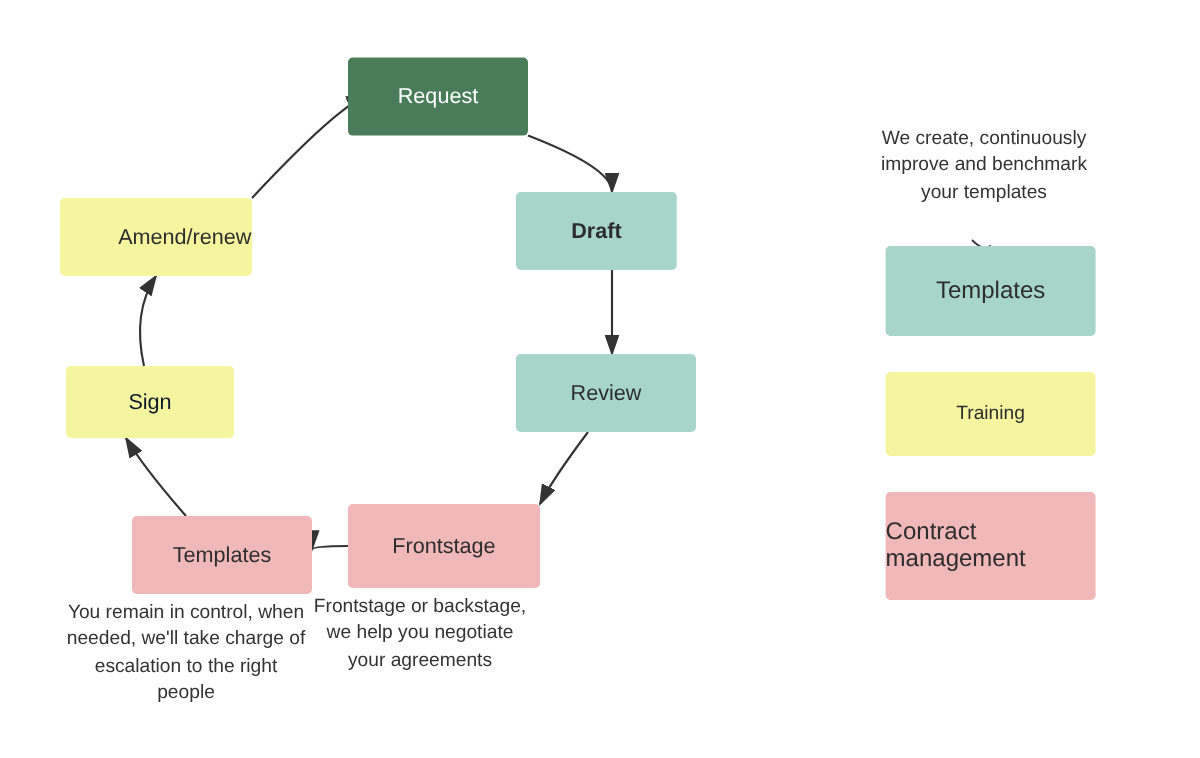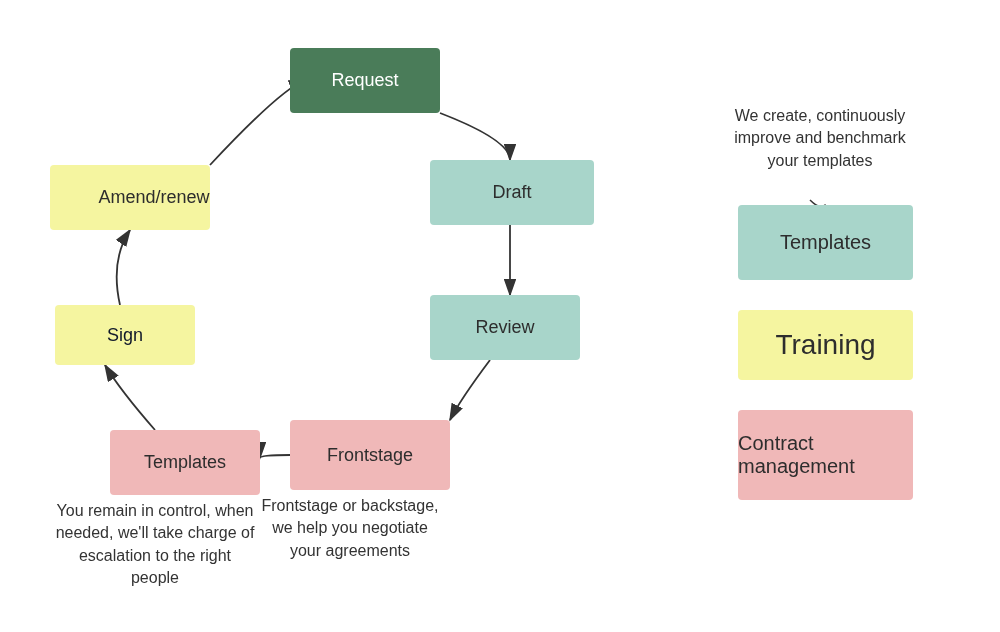--- a/index.html
+++ b/index.html
@@ -30,24 +30,25 @@
       background: #4a7c59;
       color: #ffffff;
       width: 150px;
       height: 65px;
       top: 48px;
       left: 290px;
     }
     .box-draft {
       background: #a8d5ca;
       color: #2d2d2d;
-      width: 164px;
+      width: 134px;
       height: 65px;
       top: 160px;
       left: 430px;
+      font-weight: bold;
     }
     .box-review {
       background: #a8d5ca;
       color: #2d2d2d;
       width: 150px;
       height: 65px;
       top: 295px;
       left: 430px;
     }
     .box-negotiate {
@@ -93,21 +94,21 @@
       left: 738px;
       font-size: 20px;
     }
     .legend-training {
       background: #f5f5a0;
       color: #2d2d2d;
       width: 175px;
       height: 70px;
       top: 310px;
       left: 738px;
-      font-size: 28px;
+      font-size: 16px;
     }
     .legend-contract {
       background: #f0b8b8;
       color: #2d2d2d;
       width: 175px;
       height: 90px;
       top: 410px;
       left: 738px;
       font-size: 20px;
     }

